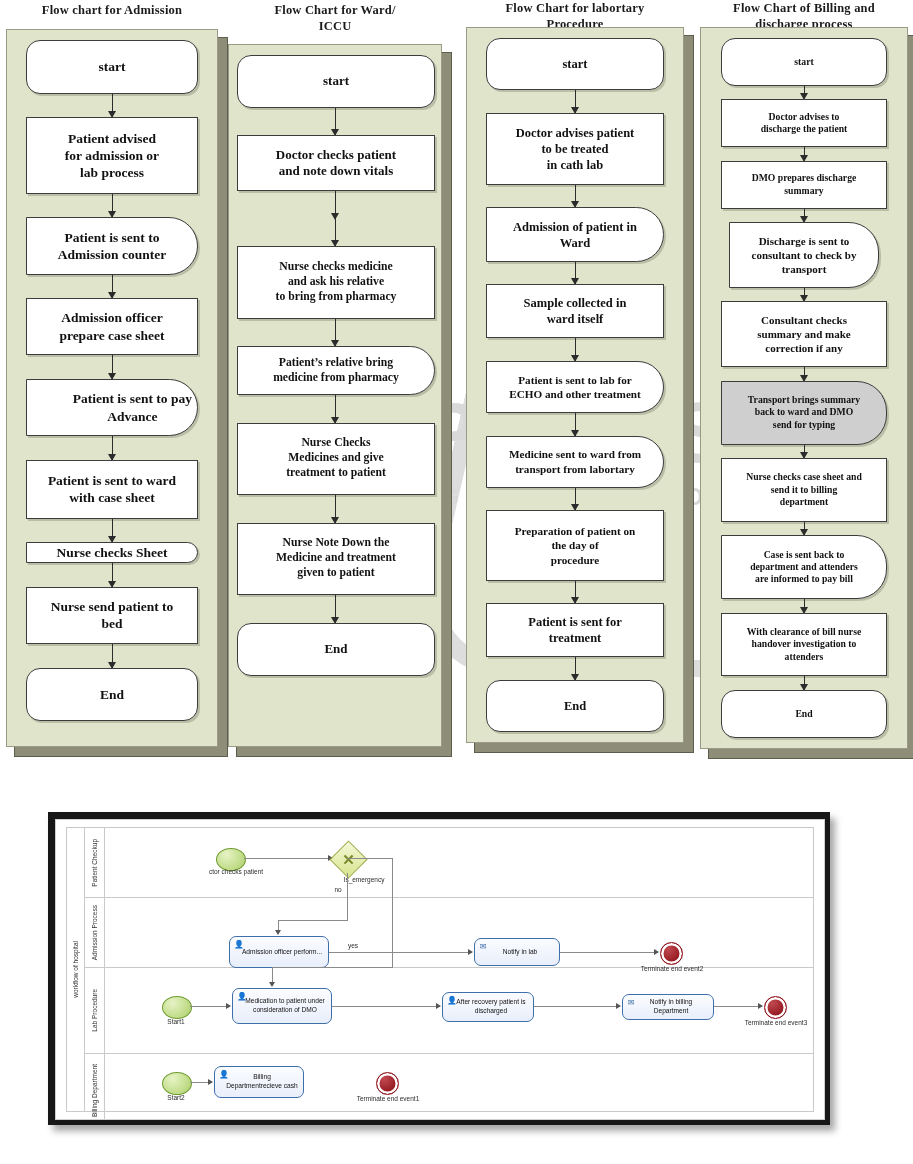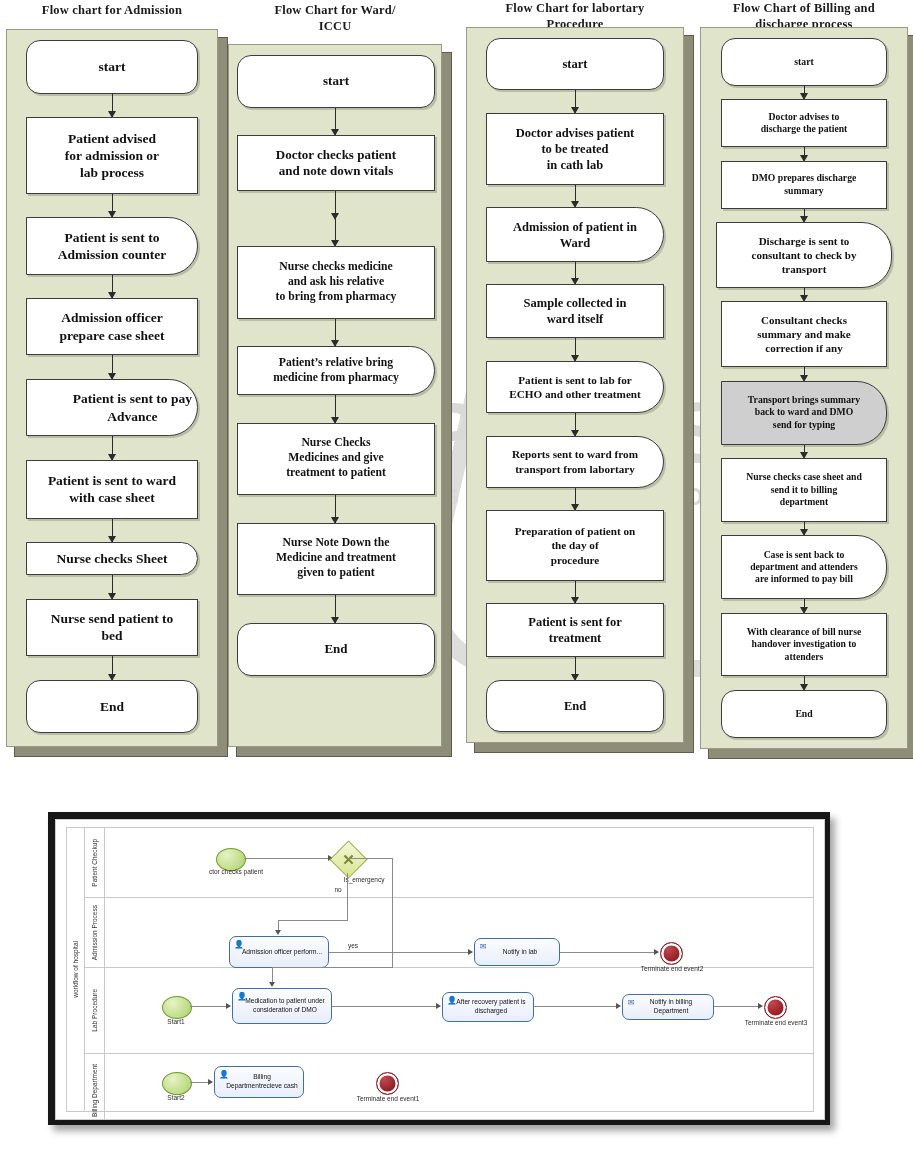--- a/index.html
+++ b/index.html
@@ -285,21 +285,21 @@
           <div class="node rounded-right" style="width: 172px; height: 57.15px; font-size: 13.5px; line-height: 17.28px; justify-content: flex-end;">
             <span class="txt" style="white-space: pre-line;">Patient is sent to pay
 Advance</span>
           </div>
           <div class="arrow" style="height: 23.6px;"></div>
           <div class="node rect" style="width: 172px; height: 59px; font-size: 13.5px; line-height: 17.28px;">
             <span class="txt" style="white-space: pre-line;">Patient is sent to ward
 with case sheet</span>
           </div>
           <div class="arrow" style="height: 23.6px;"></div>
-          <div class="node rounded-right" style="width: 172px; height: 33px; font-size: 13.5px; line-height: 17.28px;">
+          <div class="node rounded-right" style="width: 172px; height: 21px; font-size: 13.5px; line-height: 17.28px;">
             <span class="txt" style="white-space: pre-line;">Nurse checks Sheet</span>
           </div>
           <div class="arrow" style="height: 23.6px;"></div>
           <div class="node rect" style="width: 172px; height: 57.15px; font-size: 13.5px; line-height: 17.28px;">
             <span class="txt" style="white-space: pre-line;">Nurse send patient to
 bed</span>
           </div>
           <div class="arrow" style="height: 23.6px;"></div>
           <div class="node terminator" style="width: 172px; height: 53.575px; font-size: 13.5px; line-height: 17.28px;">
             <span class="txt" style="white-space: pre-line;">End</span>
@@ -377,21 +377,21 @@
             <span class="txt" style="white-space: pre-line;">Sample collected in
 ward itself</span>
           </div>
           <div class="arrow" style="height: 22.4688px;"></div>
           <div class="node rounded-right" style="width: 178px; height: 52.25px; font-size: 11.2px; line-height: 14.336px;">
             <span class="txt" style="white-space: pre-line;">Patient is sent to lab for
 ECHO and other treatment</span>
           </div>
           <div class="arrow" style="height: 22.4688px;"></div>
           <div class="node rounded-right" style="width: 178px; height: 52.25px; font-size: 11.2px; line-height: 14.336px;">
-            <span class="txt" style="white-space: pre-line;">Reports sent to ward from
+            <span class="txt" style="white-space: pre-line;">Medicine sent to ward from
 transport from labortary</span>
           </div>
           <div class="arrow" style="height: 22.4688px;"></div>
           <div class="node rect" style="width: 178px; height: 70.375px; font-size: 11.2px; line-height: 14.336px;">
             <span class="txt" style="white-space: pre-line;">Preparation of patient on
 the day of
 procedure</span>
           </div>
           <div class="arrow" style="height: 22.4688px;"></div>
           <div class="node rect" style="width: 178px; height: 54.25px; font-size: 12.5px; line-height: 16px;">
@@ -418,21 +418,21 @@
           <div class="node rect" style="width: 166px; height: 47.9px; font-size: 9.7px; line-height: 12.416px;">
             <span class="txt" style="white-space: pre-line;">Doctor advises to
 discharge the patient</span>
           </div>
           <div class="arrow" style="height: 13.4667px;"></div>
           <div class="node rect" style="width: 166px; height: 47.9px; font-size: 9.7px; line-height: 12.416px;">
             <span class="txt" style="white-space: pre-line;">DMO prepares discharge
 summary</span>
           </div>
           <div class="arrow" style="height: 13.4667px;"></div>
-          <div class="node rounded-right" style="width: 176px; height: 65.85px; font-size: 11px; line-height: 14.08px;">
+          <div class="node rounded-right" style="width: 150px; height: 65.85px; font-size: 11px; line-height: 14.08px;">
             <span class="txt" style="white-space: pre-line;">Discharge is sent to
 consultant to check by
 transport</span>
           </div>
           <div class="arrow" style="height: 13.4667px;"></div>
           <div class="node rect" style="width: 166px; height: 65.85px; font-size: 11px; line-height: 14.08px;">
             <span class="txt" style="white-space: pre-line;">Consultant checks
 summary and make
 correction if any</span>
           </div>

